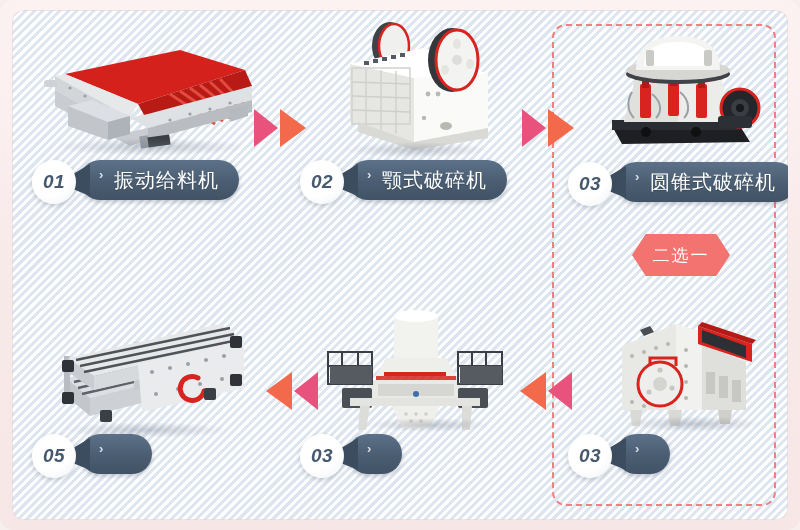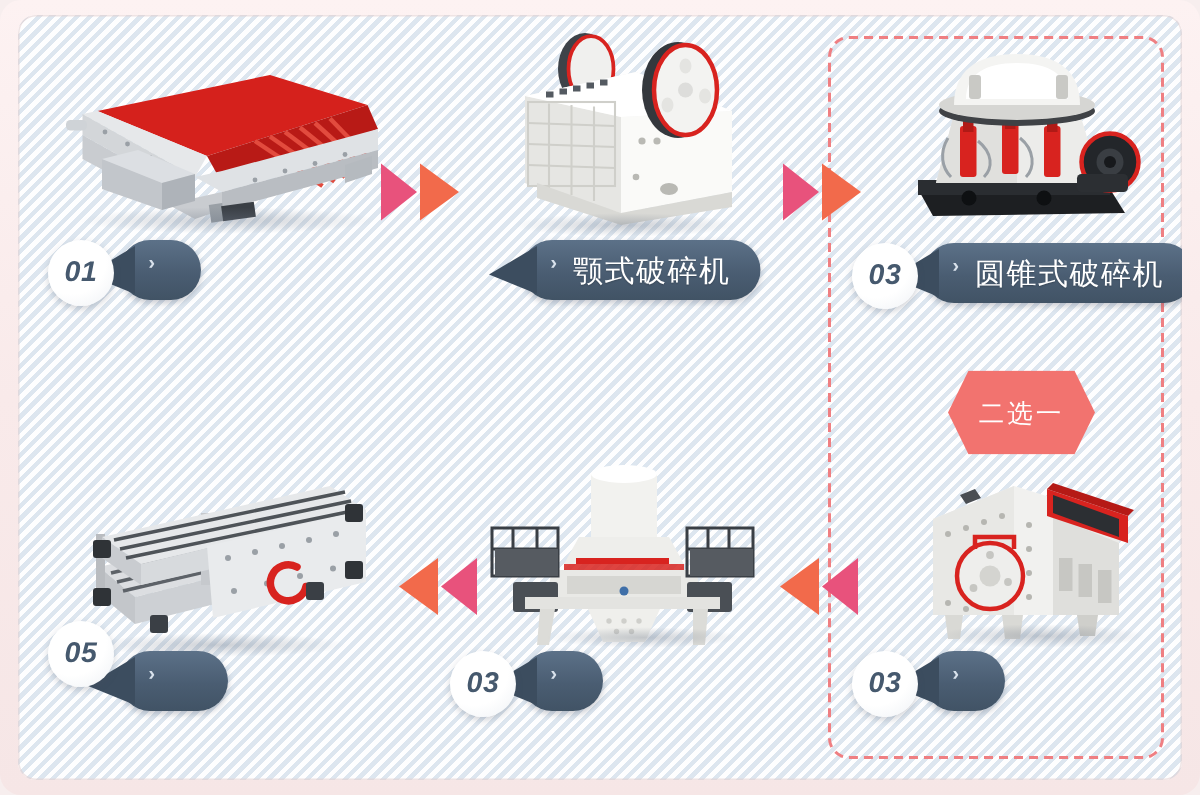--- a/index.html
+++ b/index.html
@@ -107,22 +107,22 @@
     font-weight: bold;
     letter-spacing: 3px;
     color: #55687d;
     text-shadow: 1px 1px 0 rgba(255,255,255,0.85);
     z-index: 4;
   }
 
   
   #choice-badge {
     position: absolute;
-    left: 620px; top: 237px;
-    width: 98px; height: 56px;
+    left: 620px; top: 224px;
+    width: 98px; height: 42px;
     display: flex; align-items: center; justify-content: center;
     background: #f2736f;
     clip-path: polygon(14% 0%, 86% 0%, 100% 50%, 86% 100%, 14% 100%, 0% 50%);
     color: #ffffff;
     font-size: 17px;
     letter-spacing: 2px;
     z-index: 6;
   }
 
   
@@ -189,20 +189,21 @@
       </svg>
     </div>
     <div class="num-bubble" style="left:20px; top:150px;">
       <span>01</span>
     </div>
     <div class="label-pill" style="left:68px; top:150px;">
       <svg class="tail" viewBox="0 0 34 36">
         <path d="M34,2 L34,34 L2,21 Z" fill="#3c4d5f"></path>
       </svg>
       <span class="chev">›</span>
+      <span class="txt">振动给料机</span>
     </div>
 
     <div class="arrow-group" style="left:240px; top:95px; width:62px; height:46px;">
       <svg width="62" height="46" viewBox="0 0 62 46">
         <polygon points="2,4 2,42 26,23" fill="#e8527c"></polygon>
         <polygon points="28,4 28,42 54,23" fill="#f26a4b"></polygon>
       </svg>
     </div>
 
     <div class="shadow-ellipse" style="left:330px; top:132px; width:150px; height:16px;"></div>
@@ -247,20 +248,23 @@
         </g>
 
         <g fill="#545a61">
           <rect x="36" y="43" width="5" height="4"></rect>
             <rect x="45" y="41" width="5" height="4"></rect>
           <rect x="54" y="39" width="5" height="4"></rect>
             <rect x="63" y="37" width="5" height="4"></rect>
           <rect x="72" y="35" width="5" height="4"></rect>
         </g>
       </svg>
+    </div>
+    <div class="num-bubble" style="left:288px; top:150px;">
+      <span>02</span>
     </div>
     <div class="label-pill" style="left:336px; top:150px;">
       <svg class="tail" viewBox="0 0 34 36">
         <path d="M34,2 L34,34 L2,21 Z" fill="#3c4d5f"></path>
       </svg>
       <span class="chev">›</span>
       <span class="txt">颚式破碎机</span>
     </div>
 
     <div class="arrow-group" style="left:508px; top:95px; width:62px; height:46px;">
@@ -510,21 +514,21 @@
 
         <rect x="24" y="44" width="12" height="12" rx="2" fill="#2f3337"></rect>
         <rect x="24" y="76" width="12" height="12" rx="2" fill="#2f3337"></rect>
         <rect x="192" y="20" width="12" height="12" rx="2" fill="#2f3337"></rect>
         <rect x="192" y="58" width="12" height="12" rx="2" fill="#2f3337"></rect>
 
         <rect x="62" y="94" width="12" height="12" rx="2" fill="#3a3f45"></rect>
         <rect x="166" y="72" width="12" height="12" rx="2" fill="#3a3f45"></rect>
       </svg>
     </div>
-    <div class="num-bubble" style="left:20px; top:404px;">
+    <div class="num-bubble" style="left:20px; top:424px;">
       <span>05</span>
     </div>
     <div class="label-pill" style="left:68px; top:424px; padding-right:38px;">
       <svg class="tail" viewBox="0 0 34 36">
         <path d="M34,2 L34,34 L2,21 Z" fill="#3c4d5f"></path>
       </svg>
       <span class="chev">›</span>
     </div>
 
   </div>

